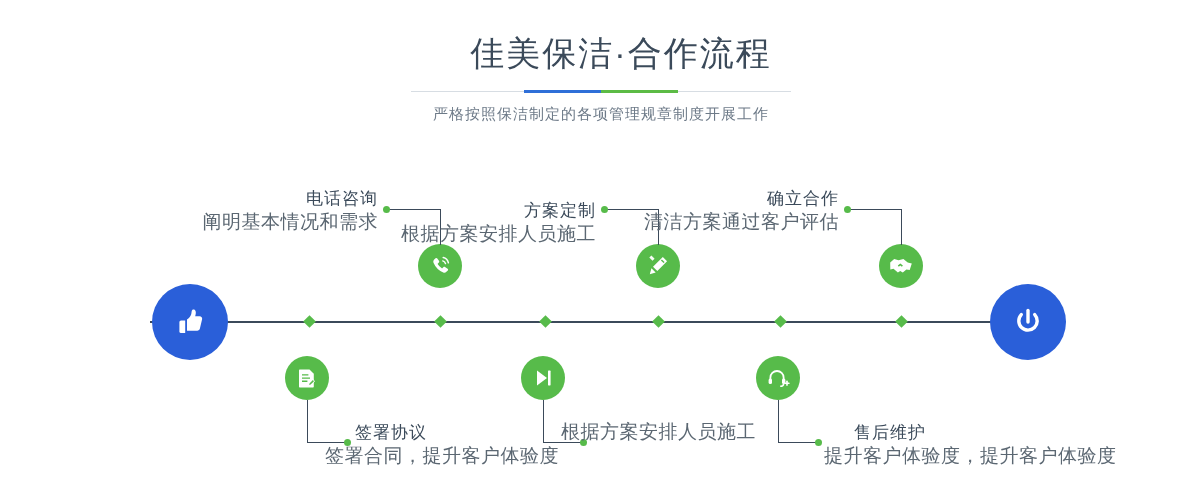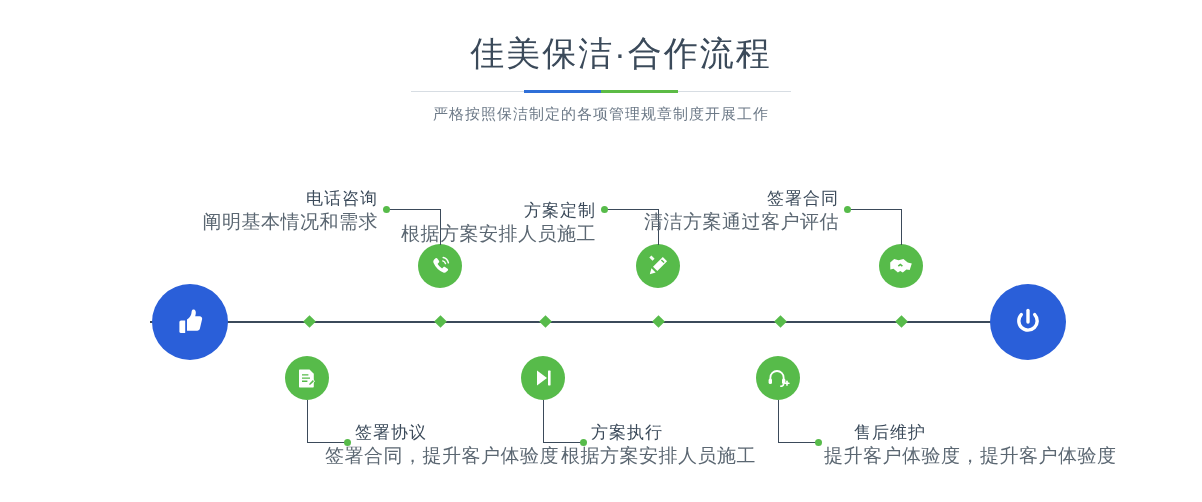--- a/index.html
+++ b/index.html
@@ -263,37 +263,36 @@
         <svg width="24" height="24" viewBox="0 0 24 24" aria-hidden="true">
           <path fill="#ffffff" d="M6 4.6l10 7.4-10 7.4z"></path>
           <rect fill="#ffffff" x="17" y="4.6" width="2.6" height="14.8" rx="0.6"></rect>
         </svg>
       </span>
     </div>
     <div class="connector conn-v" style="left:543px; top:400px; height:42px;"></div>
     <div class="connector conn-h" style="left:543px; top:442px; width:40px;"></div>
     <div class="dot" style="left:580px; top:439px;"></div>
     <div class="label align-left" style="left:591px; top:421px;">
-      <div class="lb-title">方案执行</div>
       <div class="lb-desc" style="margin-left:-30px;">根据方案安排人员施工</div>
     </div>
 
     <div class="node" style="left:879px; top:244px;">
       <span>
         <svg width="26" height="26" viewBox="0 0 26 26" aria-hidden="true">
           <path fill="#ffffff" d="M2.2 9.4l4-3.4 4.4 1.2 4.8-1.2 4.3 3.4 4.1 1.1-2.1 6.6-3.3-.6-3.6 3-2.6-1.4-2.3 1.3-4.4-3.6-3.2.6z"></path>
           <path fill="#57bb4a" d="M9.8 12.6l2.5-2.1 2.6 2.1-1 1.2-1.6-1.3-1.5 1.3z"></path>
         </svg>
       </span>
     </div>
     <div class="connector conn-v" style="left:901px; top:209px; height:36px;"></div>
     <div class="connector conn-h" style="left:847px; top:209px; width:55px;"></div>
     <div class="dot" style="left:844px; top:206px;"></div>
     <div class="label align-right" style="left:466px; top:187px; width:373px;">
-      <div class="lb-title">签署合同</div>
+      <div class="lb-title">确立合作</div>
       <div class="lb-desc">清洁方案通过客户评估</div>
     </div>
 
     <div class="node" style="left:756px; top:356px;">
       <span>
         <svg width="24" height="24" viewBox="0 0 24 24" aria-hidden="true">
           <path fill="none" stroke="#ffffff" stroke-width="1.8" d="M4.4 13.2v-1.6a6.6 6.6 0 0 1 13.2 0v1.6"></path>
           <rect fill="#ffffff" x="2.6" y="12.4" width="3.4" height="5.6" rx="1.5"></rect>
           <rect fill="#ffffff" x="16" y="12.4" width="3.4" height="5.6" rx="1.5"></rect>
           <path fill="none" stroke="#ffffff" stroke-width="1.6" d="M17.6 18c0 1.4-1.6 2.3-3.4 2.3"></path>

